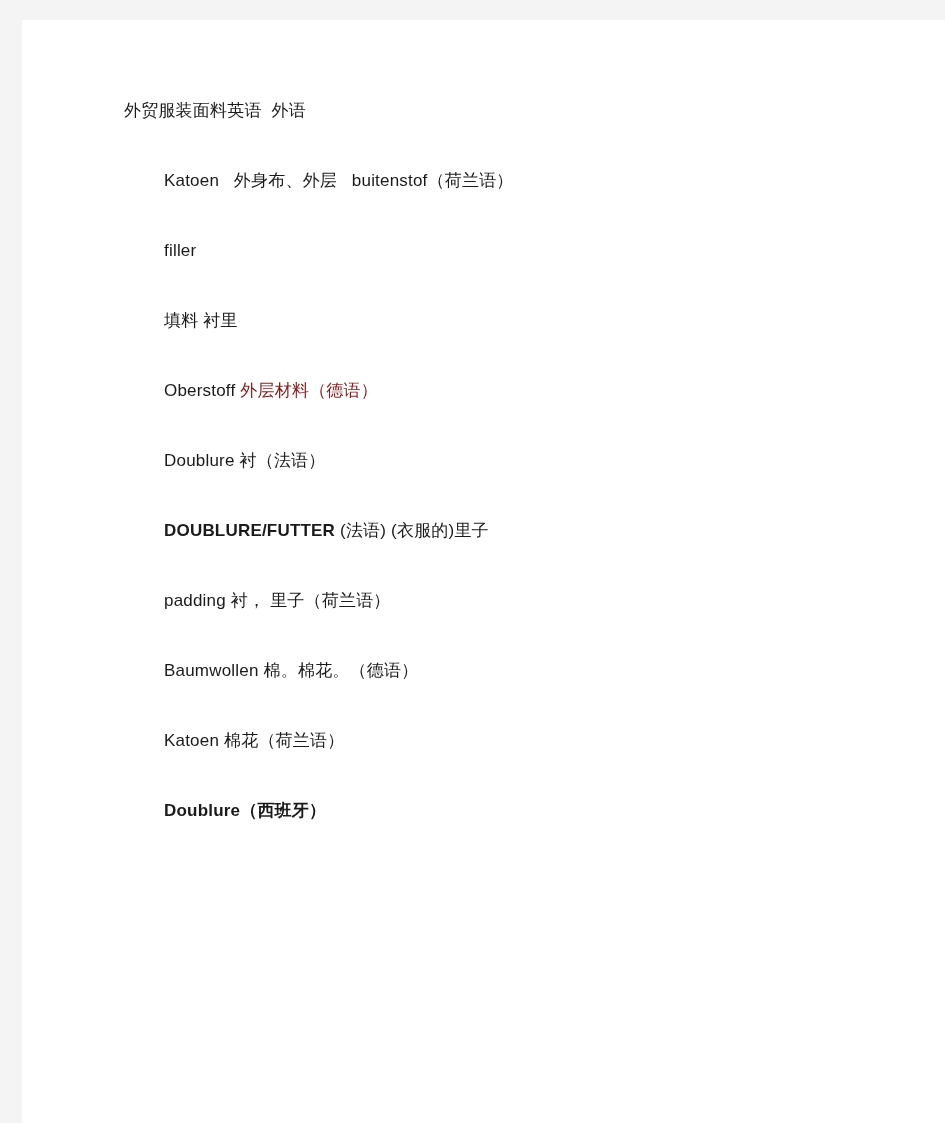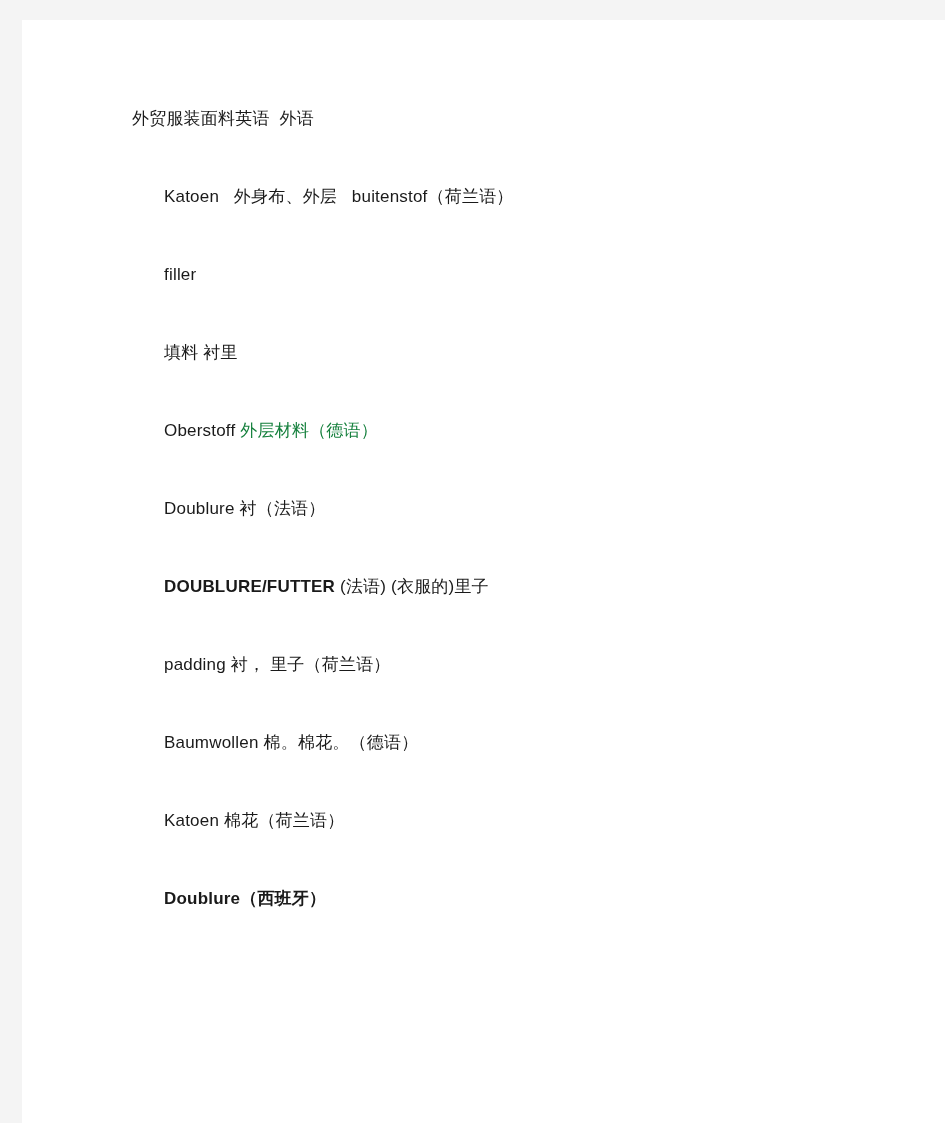--- a/index.html
+++ b/index.html
@@ -26,39 +26,39 @@
   }
 
   .doc-body {
     position: absolute;
     left: 102px;   
     top: 80px;     
     width: 760px;
   }
 
   .para {
-    margin: 8px;
+    margin: 0;
     color: #1a1a1a;
     font-size: 17px;
     line-height: 22px;
     letter-spacing: 0.2px;
     white-space: pre-wrap;
     
     padding-bottom: 48px;
   }
 
   .para.indented {
     margin-left: 40px;
   }
 
   .seg {
     white-space: pre-wrap;
   }
   .seg.blue {
-    color: #15803d;
+    color: #7f1d1d;
   }
   .seg.bold {
     font-weight: bold;
   }
 </style>
 </head>
 <body>
 
 <div class="page-sheet">
   <div class="doc-body">

